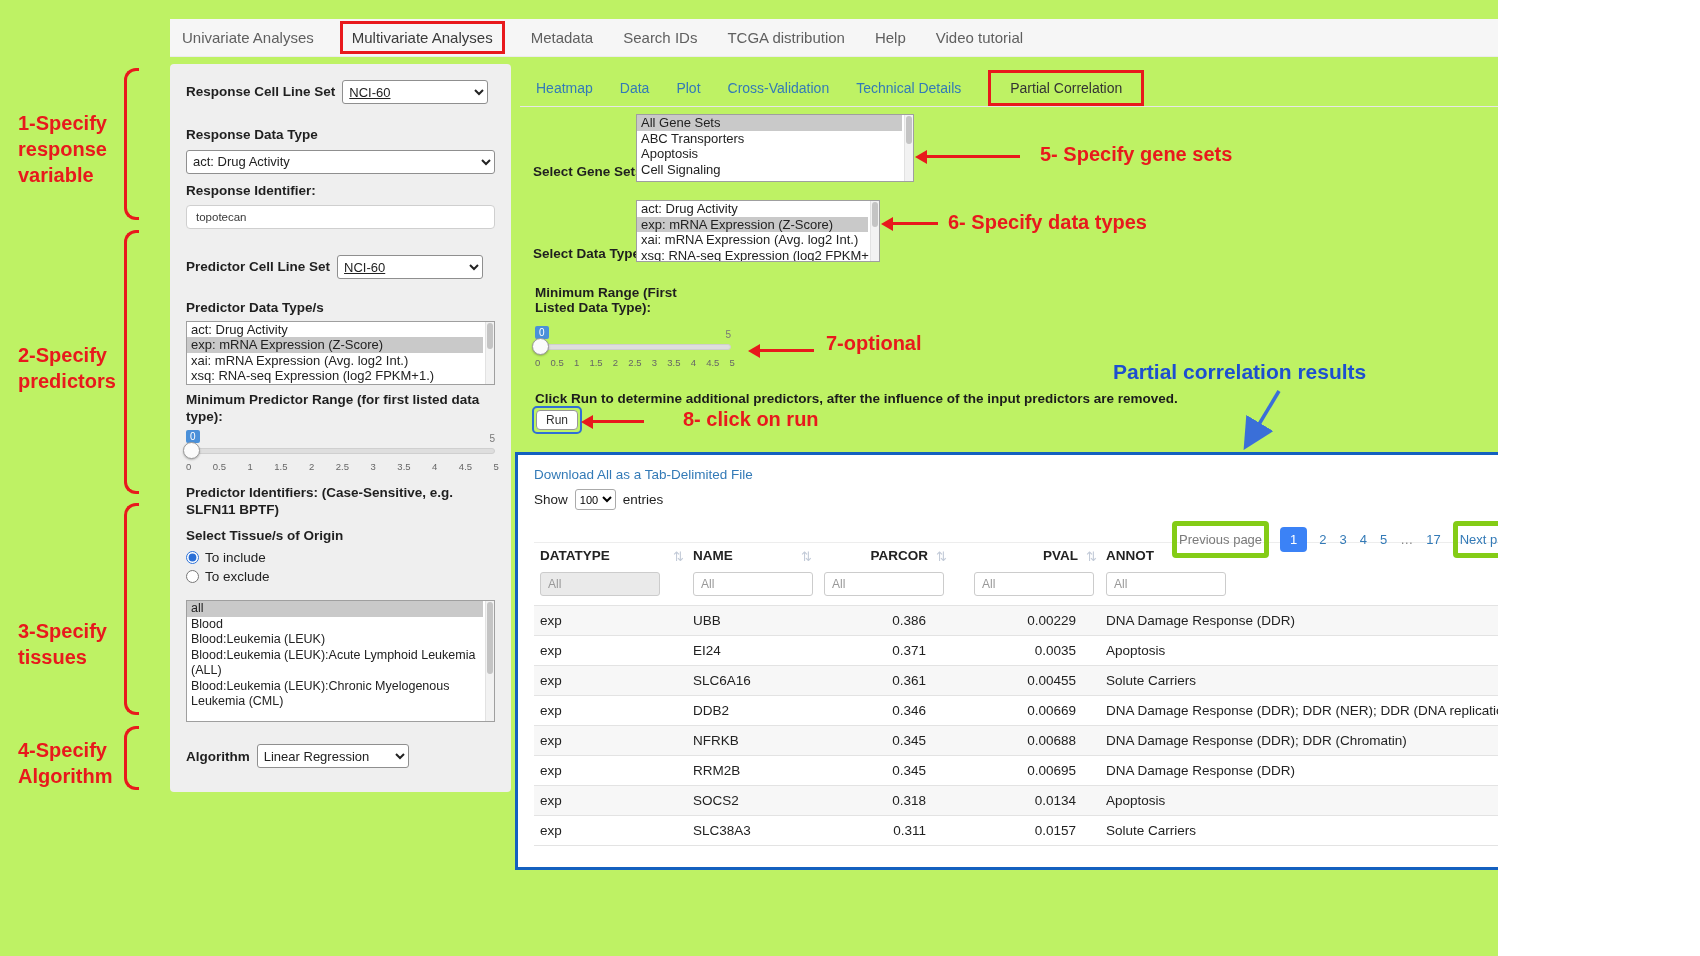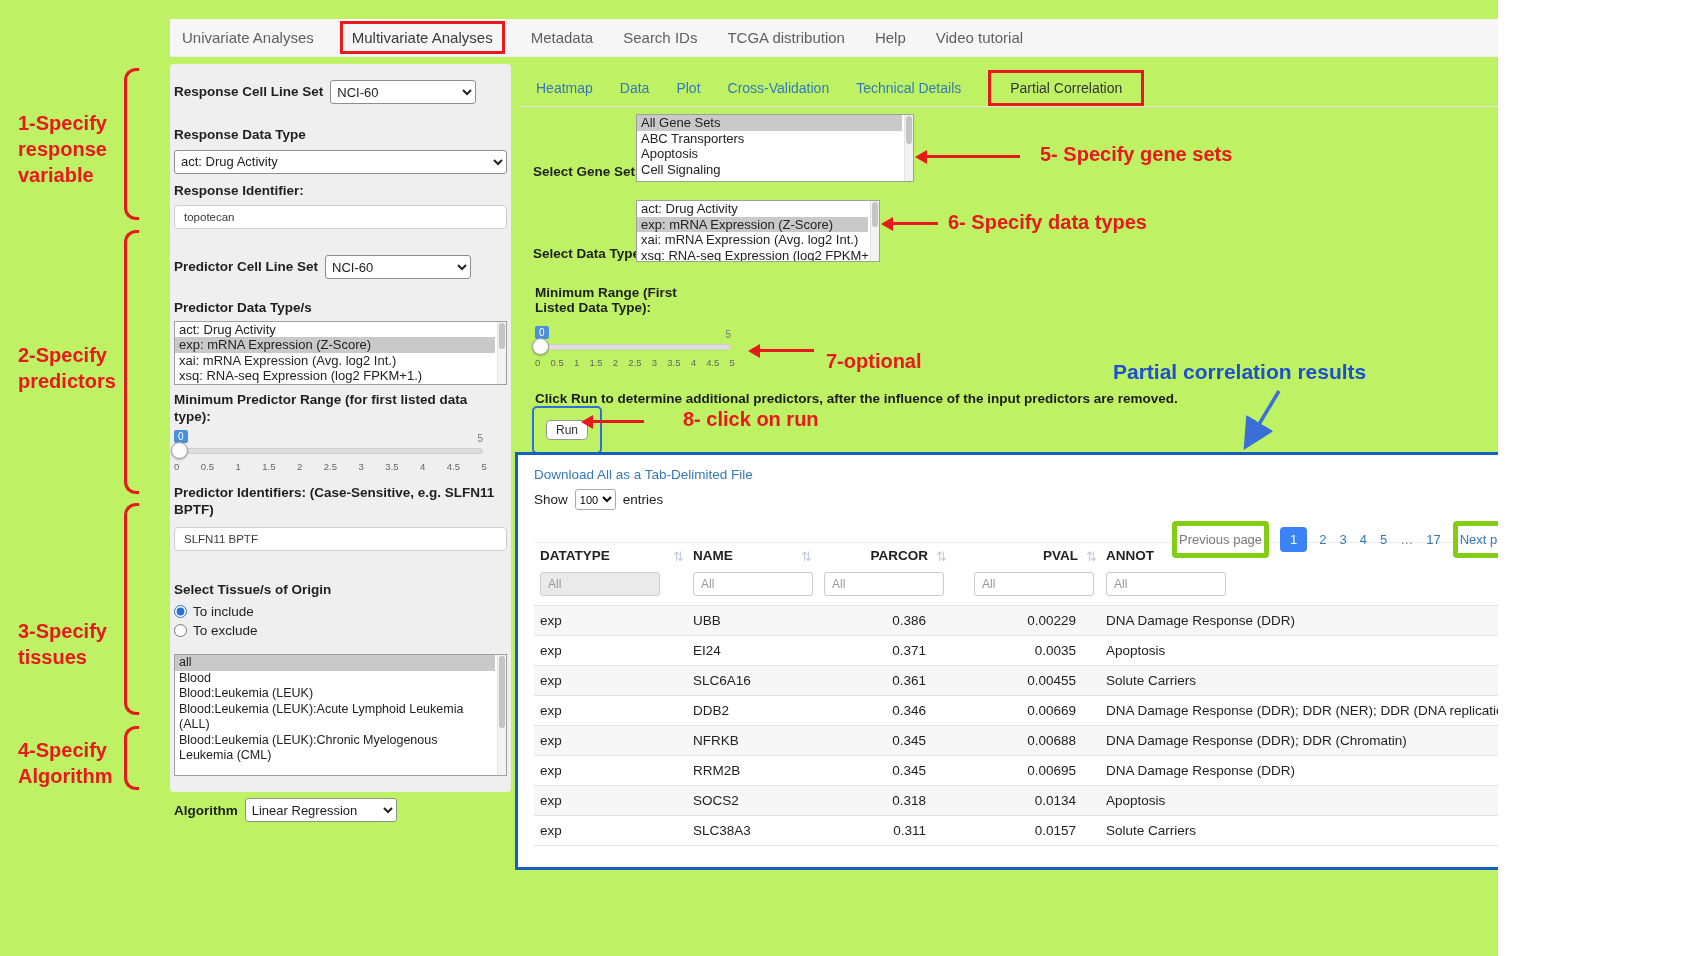--- a/index.html
+++ b/index.html
@@ -15,25 +15,25 @@
   
   .annotation { position:absolute; color:#e8191c; font-weight:bold; font-size:20px; line-height:1.3; white-space:pre-line; }
   .bracket { position:absolute; left:124px; width:15px; border:3px solid #e8191c; border-right:none; border-radius:12px 0 0 12px; }
   .callout { position:absolute; color:#e8191c; font-weight:bold; font-size:20px; white-space:nowrap; }
   .red-arrow { position:absolute; height:3px; background:#e8191c; }
   .red-arrow::before { content:""; position:absolute; left:-11px; top:-5.5px; width:0; height:0;
      border-top:7px solid transparent; border-bottom:7px solid transparent; border-right:12px solid #e8191c; }
 
   
   .sidebar { position:absolute; left:170px; top:64px; width:341px; height:728px; background:#efefef;
-             border-radius:4px; padding:16px 4px; }
+             border-radius:4px; padding:16px 16px; }
   .fieldlabel { font-weight:bold; font-size:13.5px; color:#1f1f1f; line-height:1.3; }
   .inline-row { display:flex; align-items:center; gap:7px; }
   select.sel { height:24px; font-size:13px; border:1px solid #8f8f8f; border-radius:3px; background:#fff; color:#222; padding:0 2px; }
-  .w146 { width:146px; } .w152 { width:152px; } .wfull { width:100%; }
+  .w146 { width:146px;text-decoration:underline; } .w152 { width:152px; } .wfull { width:100%; }
   .text-input { width:100%; height:24px; border:1px solid #cfcfcf; border-radius:4px; font-size:11.5px;
                 color:#3a3a3a; padding:0 9px; background:#fff; }
   .listbox { position:relative; background:#fff; border:1px solid #9f9f9f; font-size:13px; color:#222;
              overflow:hidden; padding-right:11px; }
   .opt { line-height:15.5px; padding:0 4px; white-space:nowrap; cursor:default; }
   .opt.sel { background:#c9c9c9; }
   .listbox.wrap .opt { white-space:normal; }
   .sb { position:absolute; top:0; right:0; bottom:0; width:9px; background:#f2f2f2; border-left:1px solid #e2e2e2; cursor:pointer; }
   .sb-thumb { position:absolute; top:1px; left:1px; right:1px; height:42%; background:#c4c4c4; border-radius:4px; }
   .radio-row { display:flex; align-items:center; gap:6px; font-size:13.5px; color:#222; cursor:pointer; }
@@ -56,21 +56,21 @@
   .tab { font-size:14px; color:#337ab7; cursor:pointer; white-space:nowrap; }
   .tab-redbox { border:3px solid #e8191c; padding:6px 19px; }
   .tab.active { color:#333; }
   .tabs-sep { position:absolute; left:520px; top:106px; width:1026px; height:1px; background:#e7e7e7; }
 
   .group-label { position:absolute; font-weight:bold; font-size:13.5px; color:#1f1f1f; }
   .abs { position:absolute; }
 
   .results-title { position:absolute; left:1113px; top:360px; color:#1d4fd0; font-weight:bold; font-size:21px; }
   .run-instruction { position:absolute; left:535px; top:391px; font-weight:bold; font-size:13.5px; color:#1c1c1c; }
-  .run-outline { position:absolute; left:532px; top:406px; border:2px solid #2f6fd6; border-radius:5px; padding:12px; }
+  .run-outline { position:absolute; left:532px; top:406px; border:2px solid #2f6fd6; border-radius:5px; padding:2px; }
   .run-btn { font-size:12px; color:#333; background:#fff; border:1px solid #979797; border-radius:4px; padding:2px 9px; cursor:pointer; }
 
   
   .results-panel { position:absolute; left:515px; top:452px; width:1028px; height:418px; border:3px solid #1460bf;
                    background:#fff; padding:10px 16px 6px; }
   .download-link { font-size:13.5px; color:#337ab7; cursor:pointer; display:inline-block; }
   .show-row { margin-top:6px; display:flex; align-items:center; gap:7px; font-size:13.5px; color:#222; }
   .show-select { height:21px; font-size:11px; border:1px solid #aaa; border-radius:3px; background:#fff; }
   .showing-text { margin-top:13px; font-size:13.5px; color:#222; }
   .pagination { position:absolute; right:14px; top:66px; display:flex; align-items:center; gap:11px; font-size:13px; }
@@ -181,21 +181,20 @@
           <span class="tick">2.5</span>
           <span class="tick">3</span>
           <span class="tick">3.5</span>
           <span class="tick">4</span>
           <span class="tick">4.5</span>
           <span class="tick">5</span>
         </div>
     </div>
 
     <div class="fieldlabel mb8">Predictor Identifiers: (Case-Sensitive, e.g. SLFN11 BPTF)</div>
-    <input class="text-input mb30" value="SLFN11 BPTF" style="">
 
     <div class="fieldlabel mb6">Select Tissue/s of Origin</div>
     <label class="radio-row mb4">
       <input type="radio" name="tissue-mode" checked="" style="">
       <span>To include</span>
     </label>
     <label class="radio-row mb16">
       <input type="radio" name="tissue-mode" style="">
       <span>To exclude</span>
     </label>
@@ -271,21 +270,21 @@
         <span class="tick">2</span>
         <span class="tick">2.5</span>
         <span class="tick">3</span>
         <span class="tick">3.5</span>
         <span class="tick">4</span>
         <span class="tick">4.5</span>
         <span class="tick">5</span>
       </div>
   </div>
   <div class="red-arrow" style="left:759px; top:349px; width:55px;"></div>
-  <div class="callout" style="left:826px; top:350px;">7-optional</div>
+  <div class="callout" style="left:826px; top:332px;">7-optional</div>
 
   <div class="results-title">Partial correlation results</div>
   <svg class="blue-arrow" width="60" height="70" viewBox="0 0 60 70">
     <defs>
       <marker id="ah" markerWidth="9" markerHeight="9" refX="6" refY="4.5" orient="auto">
         <path d="M0,0 L9,4.5 L0,9 z" fill="#3a6fd8"></path>
       </marker>
     </defs>
     <line x1="46" y1="5" x2="16" y2="55" stroke="#3a6fd8" stroke-width="3.5" marker-end="url(#ah)"></line>
   </svg>

